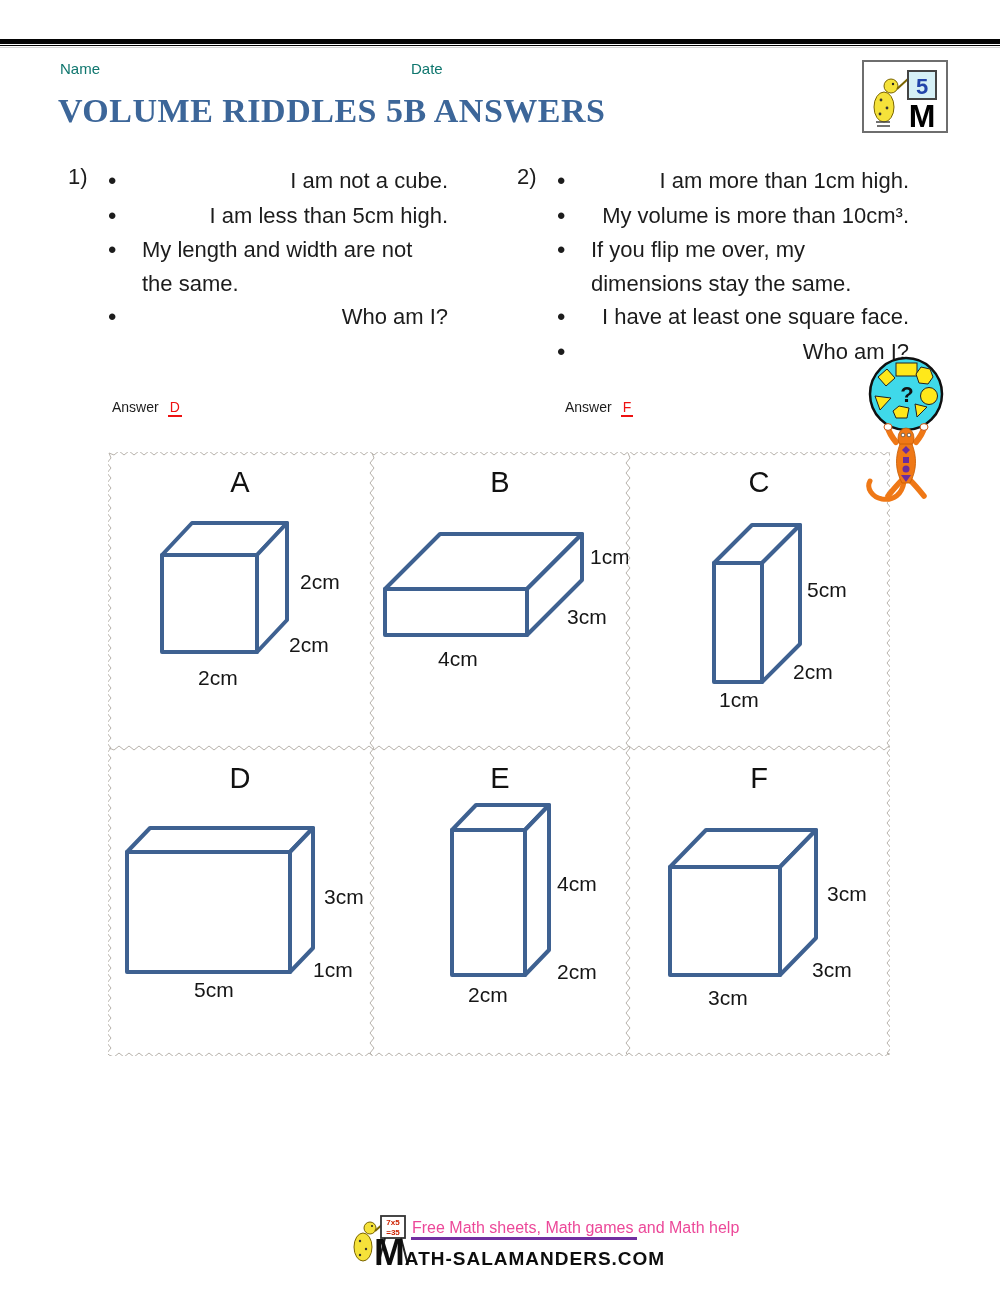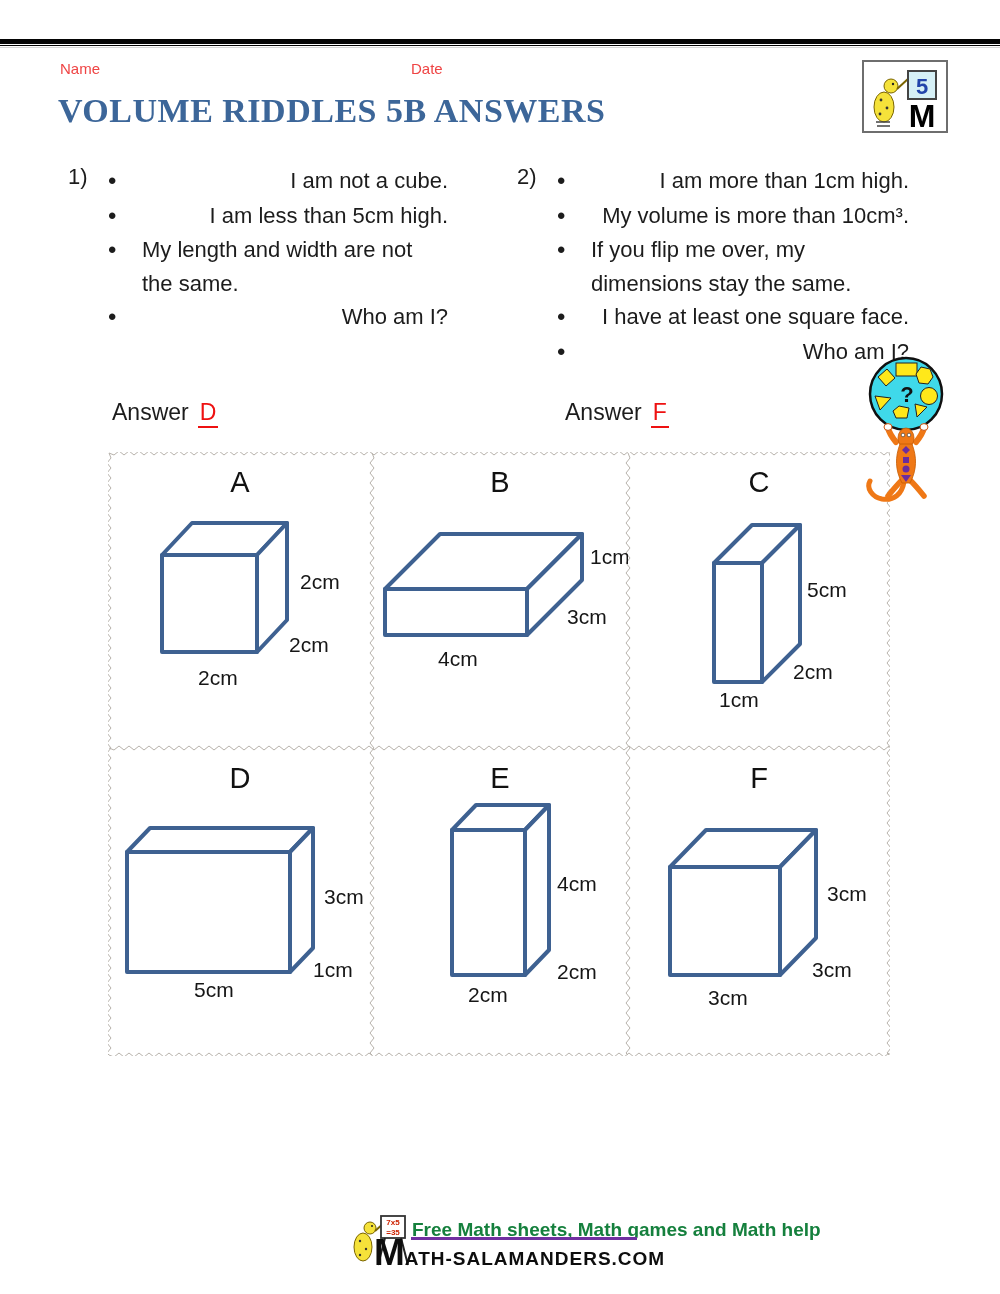--- a/index.html
+++ b/index.html
@@ -8,21 +8,21 @@
     width:1000px; height:1294px; position:relative; overflow:hidden;
     font-family:"Liberation Sans", sans-serif; color:#1c1c1c;
   }
   .abs { position:absolute; }
 
   
   .rule-thick { left:0; top:39px; width:1000px; height:5px; background:#050505; }
   .rule-thin  { left:0; top:45px; width:1000px; height:1px; background:#050505; }
   .rule-faint { left:0; top:47px; width:1000px; height:1px; background:#d8d8d8; }
 
-  .meta-label { font-size:15px; color:#ef4444; }
+  .meta-label { font-size:15px; color:#0f766e; }
   #name-label { left:60px;  top:60px; }
   #date-label { left:411px; top:60px; }
 
   
   .logo-box { left:862px; top:60px; width:86px; height:73px; border:2px solid #6e6e6e; background:#fff; }
 
   .page-title {
     left:58px; top:92px;
     font-family:"Liberation Serif", serif;
     font-size:34px; letter-spacing:0.5px; color:#3c6699; font-weight:600;
@@ -34,21 +34,21 @@
   #riddle-2 { left:517px; width:440px; }
   .riddle-number { position:absolute; left:0; top:0; font-size:22px; }
   .clues { list-style:none; margin-left:40px; }
   #riddle-1 .clues { width:340px; }
   #riddle-2 .clues { width:352px; }
   .clues li { display:flex; font-size:22px; line-height:33.5px;justify-content:space-between; }
   .clues .bullet { flex:0 0 34px; }
   .clues .bullet::before { content:"\2022"; font-size:24px; }
 
   
-  .answer-line { top:399px; font-size:23px; }
+  .answer-line { top:399px; font-size:14px; }
   #answer-1 { left:112px; }
   #answer-2 { left:565px; }
   .answer-letter {
     display:inline-block; margin-left:9px; padding:0 2px;
     color:#ee1111; border-bottom:2px solid #ee1111; font-weight:500;
   }
 
   
   .grid { left:108px; top:452px; width:782px; height:604px; }
   .grid-zigzag { position:absolute; left:0; top:0; }
@@ -64,21 +64,21 @@
     text-align:center; font-size:29px; color:#111;
   }
   .shape-svg { position:absolute; left:0; top:0; }
   .shape-svg text { font:21px "Liberation Sans", sans-serif; fill:#161616; }
 
   
   .mascot { left:858px; top:354px; z-index:5; }
 
   
   .footer-art { left:348px; top:1211px; z-index:2; }
-  .footer-tagline { left:412px; top:1219px; font-size:19px; font-weight:bold; color:#15803d; }
+  .footer-tagline { left:412px; top:1219px; font-size:16px; font-weight:normal; color:#ec4899; }
   .footer-rule { left:411px; top:1237px; width:226px; height:3px; background:#7030a0; }
   .site-name { left:374px; top:1234px; display:flex; align-items:baseline; color:#0d0d0d; z-index:3; }
   .m-big { font-size:37px; font-weight:bold; line-height:1; letter-spacing:0; }
   .site-rest { font-size:19px; font-weight:bold; letter-spacing:1px; line-height:1; }
 </style>
 </head>
 <body>
 
 <div class="abs rule-thick"></div>
 <div class="abs rule-thin"></div>

